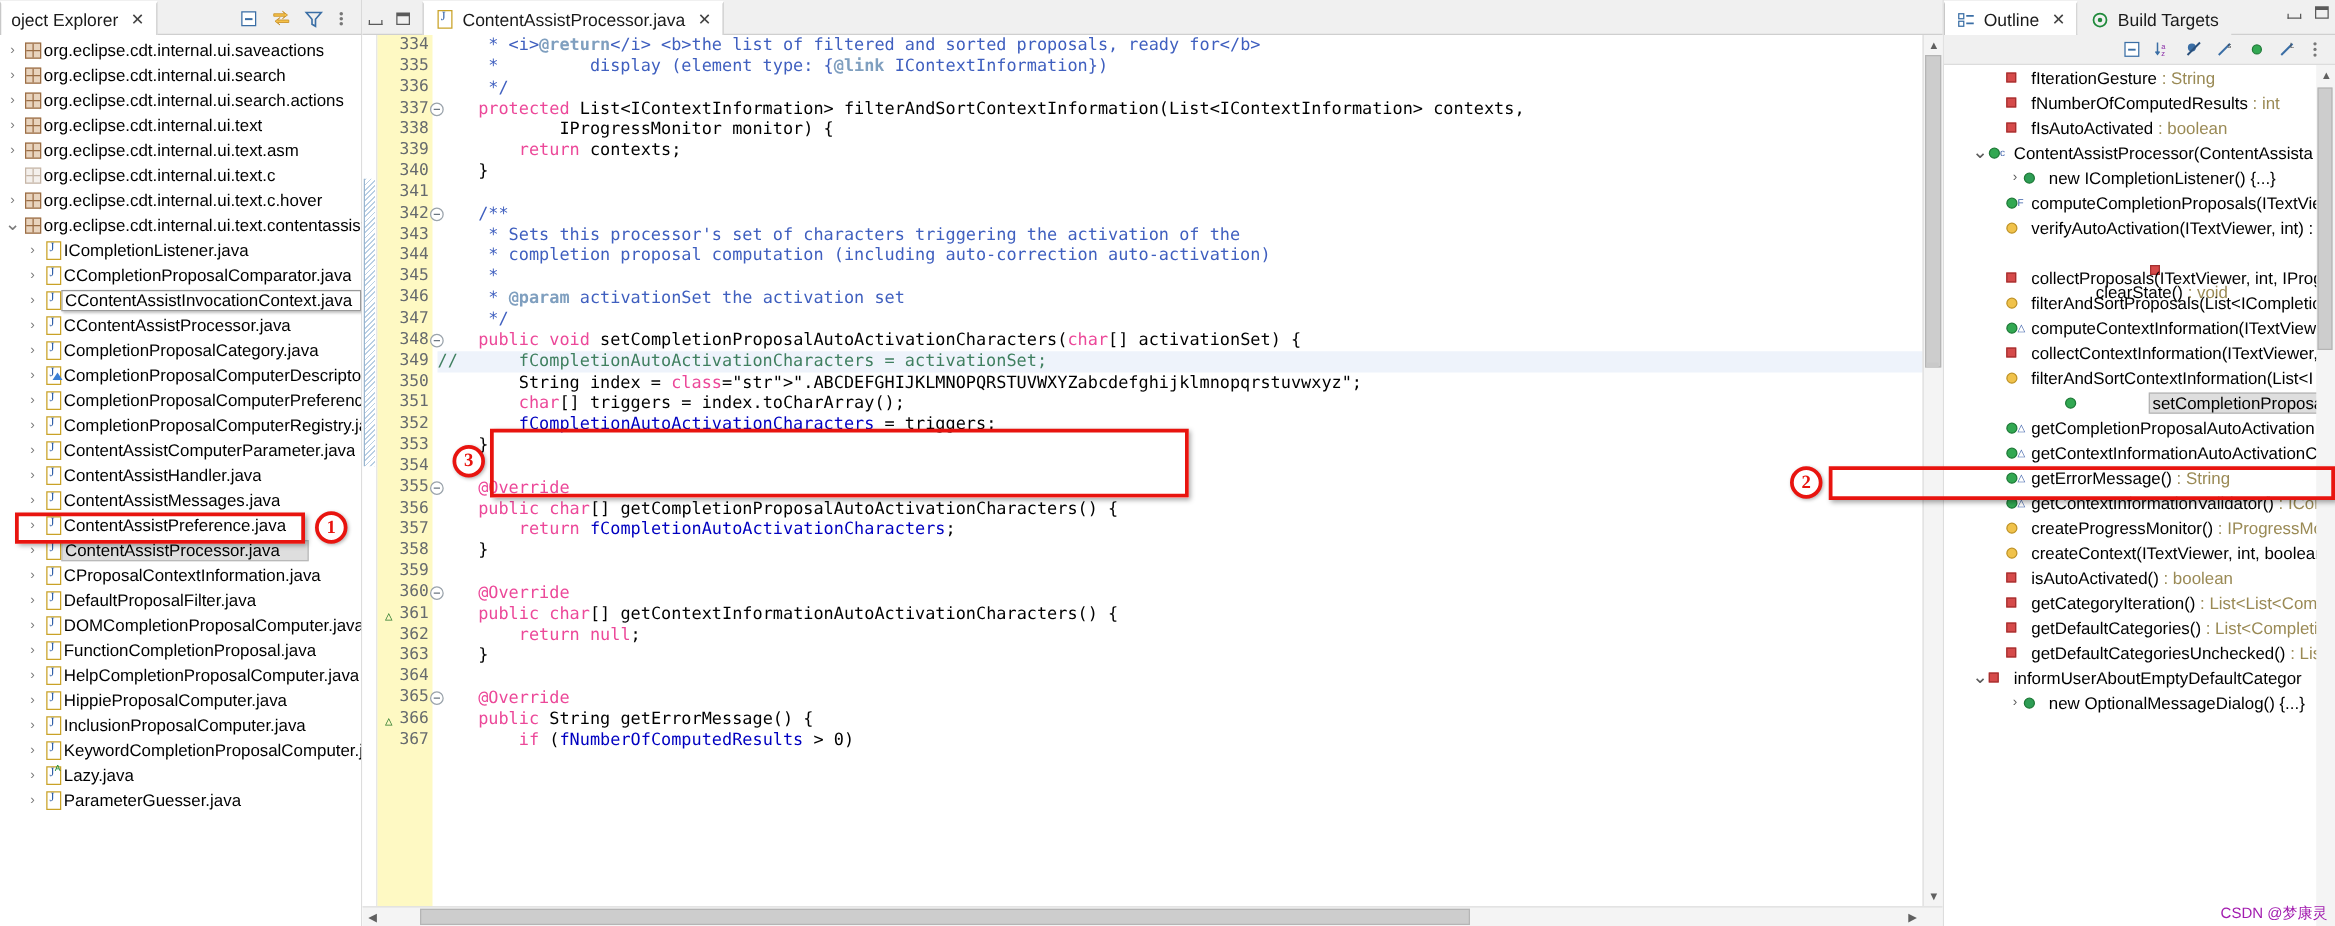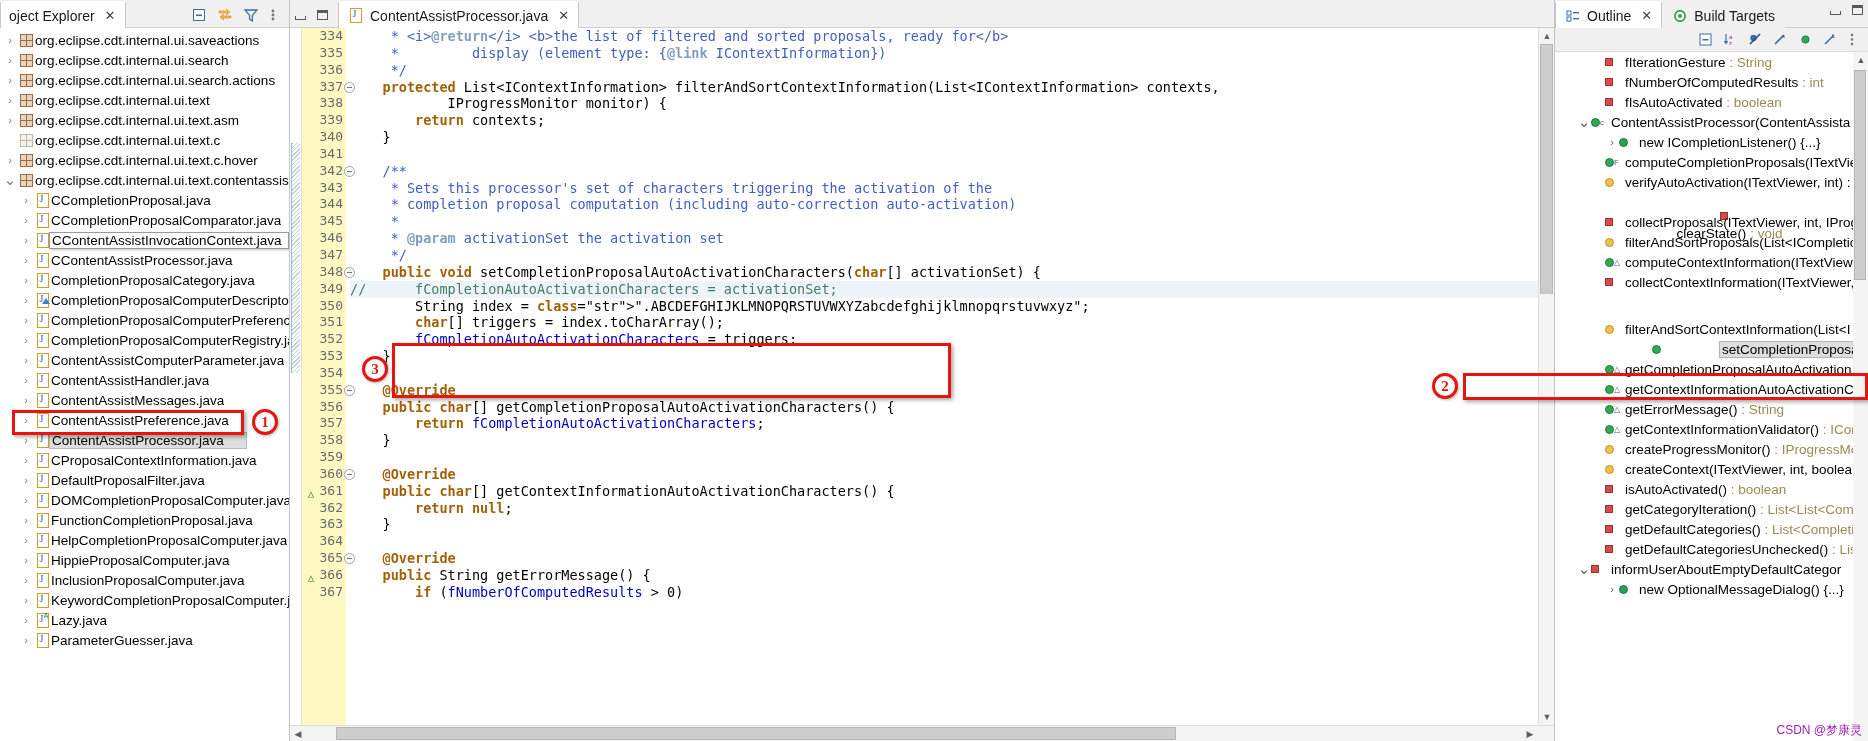--- a/index.html
+++ b/index.html
@@ -148,21 +148,21 @@
   }
   .fold::after {
     content: ""; position: absolute; left: 2px; right: 2px; top: 4px;
     height: 1px; background: #6b7680;
   }
   .gutter .ovr {
     position: absolute; left: 2px; top: 3px; width: 10px; height: 11px;
     color: #2b7a2b; font-size: 10px;
   }
   
-  .kw  { color: #a16207; font-weight: bold; }
+  .kw  { color: #ec4899; font-weight: normal; }
   .cmt { color: #3f7f5f; }
   .doc { color: #3f5fbf; }
   .doctag { color: #7f9fbf; font-weight: bold; }
   .fld { color: #0000c0; }
   .hl-line { background: #eef3fb; }
   .ed-scroll-v {
     position: absolute; right: 0; top: 28px; bottom: 16px; width: 16px;
     background: #f4f4f4; border-left: 1px solid #ddd;
   }
   .ed-scroll-h {
@@ -326,21 +326,21 @@
           <span class="ic">
             <span class="pkg-icon"></span>
           </span>
           <span class="lbl">org.eclipse.cdt.internal.ui.text.contentassist</span>
         </div>
         <div class="row lvl2">
           <span class="arrow">›</span>
           <span class="ic">
             <span class="java-icon"></span>
           </span>
-          <span class="lbl">CCompletionProposal.java</span>
+          <span class="lbl">ICompletionListener.java</span>
         </div>
         <div class="row lvl2">
           <span class="arrow">›</span>
           <span class="ic">
             <span class="java-icon"></span>
           </span>
           <span class="lbl">CCompletionProposalComparator.java</span>
         </div>
         <div class="row lvl2 sel-hover">
           <span class="arrow">›</span>
@@ -725,21 +725,21 @@
           </span>
           <span class="txt">computeContextInformation(ITextView</span>
         </div>
         <div class="olrow" style="padding-left: 36px;">
           <span class="twisty"></span>
           <span class="oicon">
             <span class="sq red"></span>
           </span>
           <span class="txt">collectContextInformation(ITextViewer,</span>
         </div>
-        <div class="olrow" style="padding-left: 36px; margin-top: 27px;">
+        <div class="olrow" style="padding-left: 36px;">
           <span class="twisty"></span>
           <span class="oicon">
             <span class="dot yellow"></span>
           </span>
           <span class="txt">filterAndSortContextInformation(List&lt;I</span>
         </div>
         <div class="olrow selected" style="padding-left: 36px; gap: 47px;">
           <span class="twisty"></span>
           <span class="oicon">
             <span class="dot green"></span>

